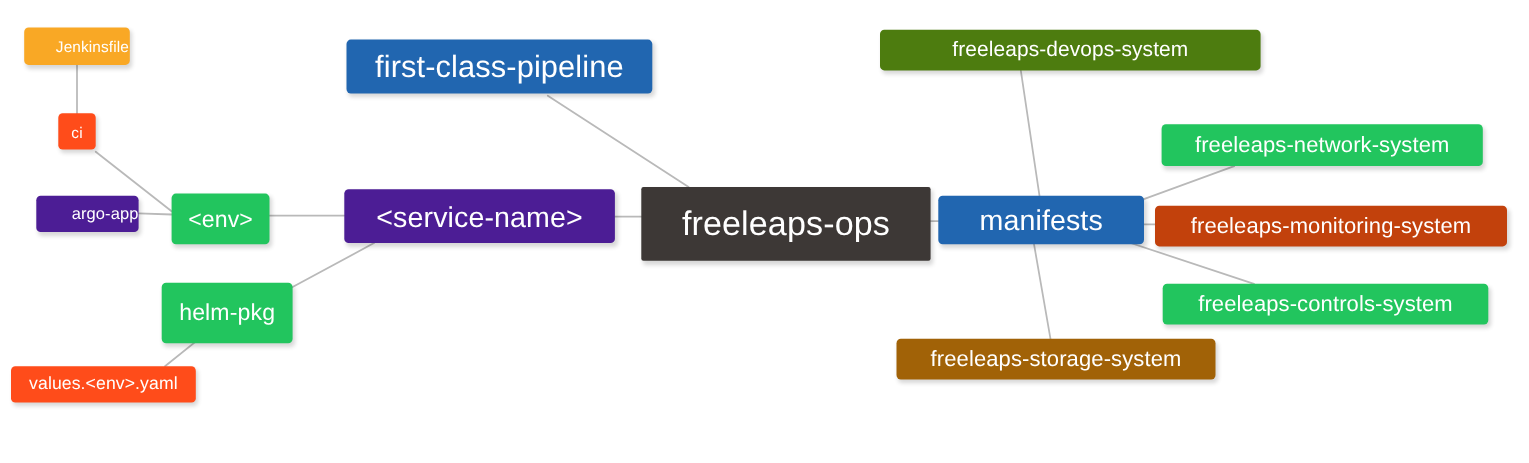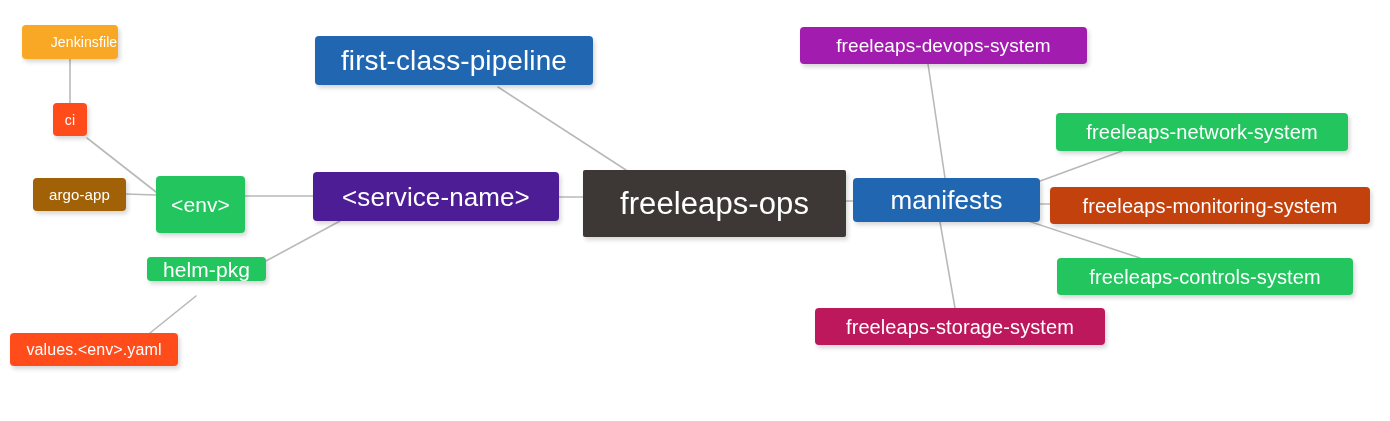--- a/index.html
+++ b/index.html
@@ -60,53 +60,53 @@
       <line x1="1010" y1="215" x2="1140" y2="258" stroke="#b9b9b9" stroke-width="1.6" stroke-linecap="round"></line>
       <line x1="940" y1="222" x2="955" y2="308" stroke="#b9b9b9" stroke-width="1.6" stroke-linecap="round"></line>
     </svg>
   <div id="node-layer">
       <div class="node" style="left: 22px; top: 25px; width: 96px; height: 34px; background: rgb(249, 168, 37); font-size: 14px; padding-left: 28px;">
         <span>Jenkinsfile</span>
       </div>
       <div class="node" style="left: 53px; top: 103px; width: 34px; height: 33px; background: rgb(255, 76, 26); font-size: 14px;">
         <span>ci</span>
       </div>
-      <div class="node" style="left: 33px; top: 178px; width: 93px; height: 33px; background: #a16207; font-size: 15px;">
+      <div class="node" style="left: 33px; top: 178px; width: 93px; height: 33px; background: #4c1d95; font-size: 15px; justify-content: flex-end;">
         <span>argo-app</span>
       </div>
-      <div class="node" style="left: 156px; top: 176px; width: 89px; height: 57px; background: rgb(34, 197, 94); font-size: 21px;">
+      <div class="node" style="left: 156px; top: 176px; width: 89px; height: 46px; background: rgb(34, 197, 94); font-size: 21px;">
         <span>&lt;env&gt;</span>
       </div>
-      <div class="node" style="left: 147px; top: 257px; width: 119px; height: 24px; background: rgb(34, 197, 94); font-size: 21px;">
+      <div class="node" style="left: 147px; top: 257px; width: 119px; height: 55px; background: rgb(34, 197, 94); font-size: 21px;">
         <span>helm-pkg</span>
       </div>
       <div class="node" style="left: 10px; top: 333px; width: 168px; height: 33px; background: rgb(255, 76, 26); font-size: 16px;">
         <span>values.&lt;env&gt;.yaml</span>
       </div>
       <div class="node" style="left: 315px; top: 36px; width: 278px; height: 49px; background: rgb(33, 102, 176); font-size: 28px;">
         <span>first-class-pipeline</span>
       </div>
       <div class="node" style="left: 313px; top: 172px; width: 246px; height: 49px; background: #4c1d95; font-size: 26px;">
         <span>&lt;service-name&gt;</span>
       </div>
       <div class="node root" style="left: 583px; top: 170px; width: 263px; height: 67px; background: rgb(61, 56, 54); font-size: 31px;">
         <span>freeleaps-ops</span>
       </div>
       <div class="node" style="left: 853px; top: 178px; width: 187px; height: 44px; background: rgb(33, 102, 176); font-size: 26px;">
         <span>manifests</span>
       </div>
-      <div class="node" style="left: 800px; top: 27px; width: 287px; height: 37px; background: #a21caf; font-size: 19px; text-align: center;">
+      <div class="node" style="left: 800px; top: 27px; width: 346px; height: 37px; background: #4d7c0f; font-size: 19px; text-align: center;">
         <span>freeleaps-devops-system</span>
       </div>
       <div class="node" style="left: 1056px; top: 113px; width: 292px; height: 38px; background: rgb(34, 197, 94); font-size: 20px;">
         <span>freeleaps-network-system</span>
       </div>
       <div class="node" style="left: 1050px; top: 187px; width: 320px; height: 37px; background: #c2410c; font-size: 20px;">
         <span>freeleaps-monitoring-system</span>
       </div>
       <div class="node" style="left: 1057px; top: 258px; width: 296px; height: 37px; background: rgb(34, 197, 94); font-size: 20px;">
         <span>freeleaps-controls-system</span>
       </div>
-      <div class="node" style="left: 815px; top: 308px; width: 290px; height: 37px; background: #be185d; font-size: 20px;">
+      <div class="node" style="left: 815px; top: 308px; width: 290px; height: 37px; background: #a16207; font-size: 20px;">
         <span>freeleaps-storage-system</span>
       </div>
     </div>
 </div>
 
 </body></html>

